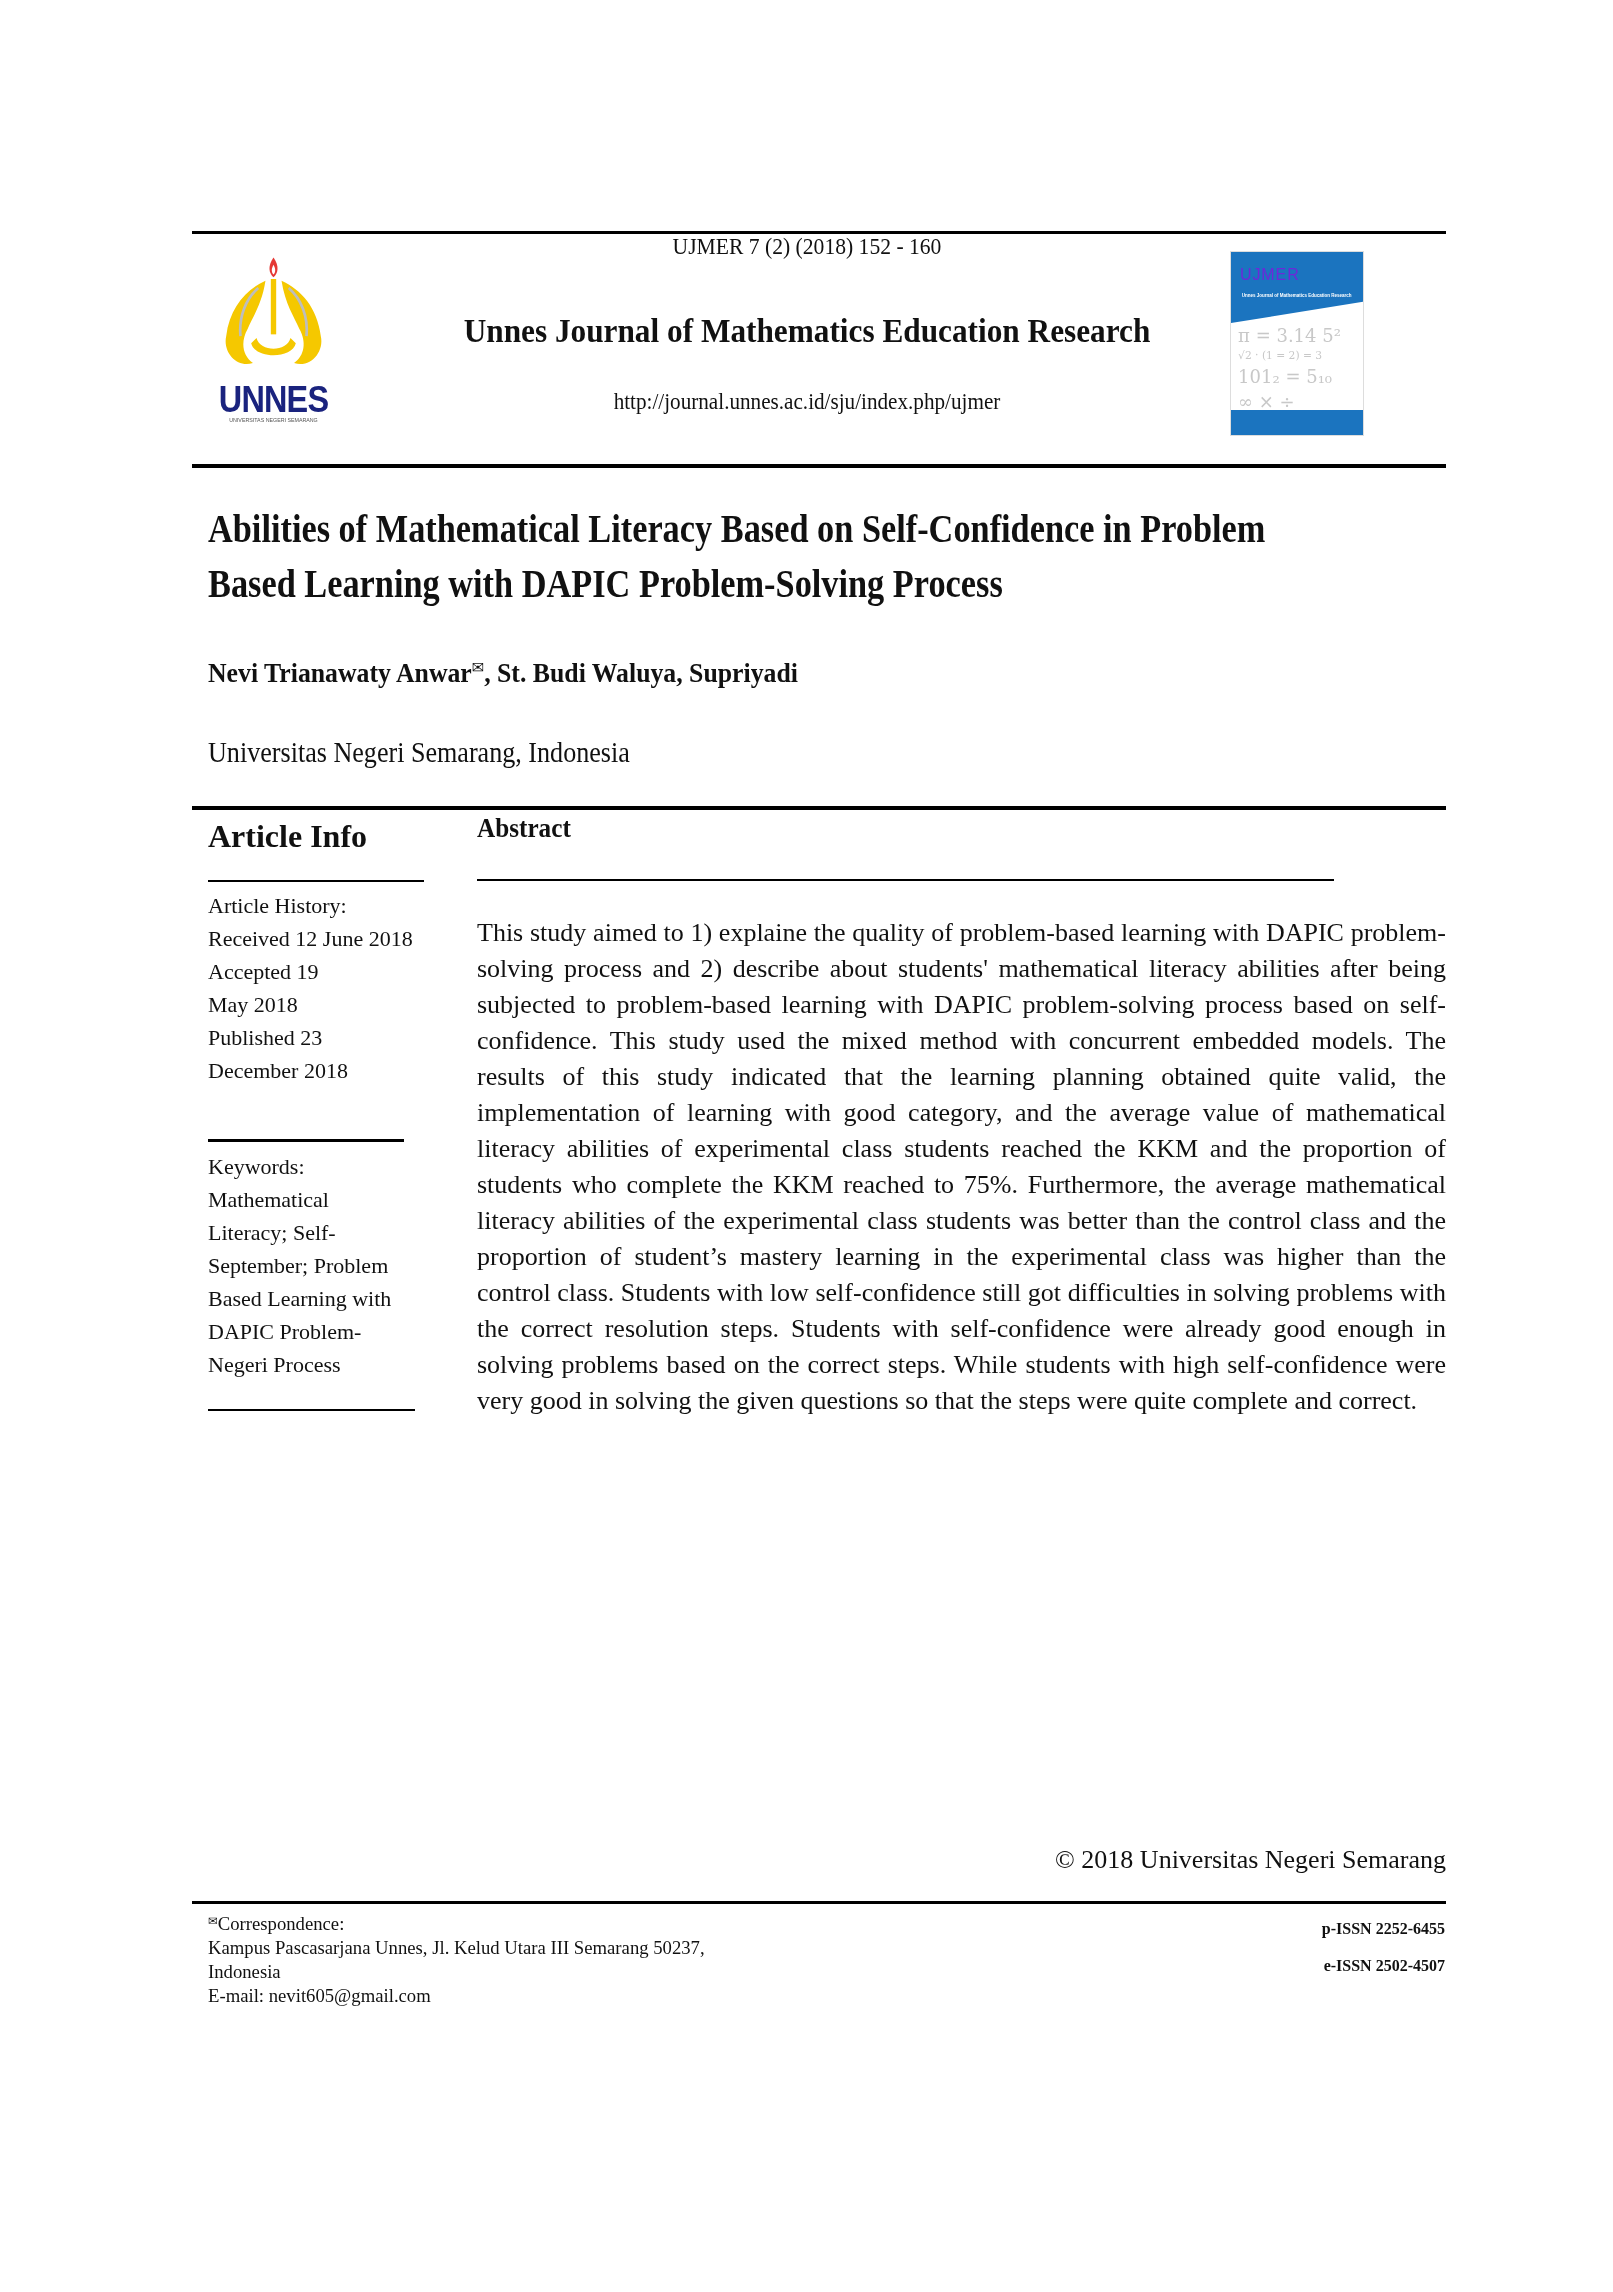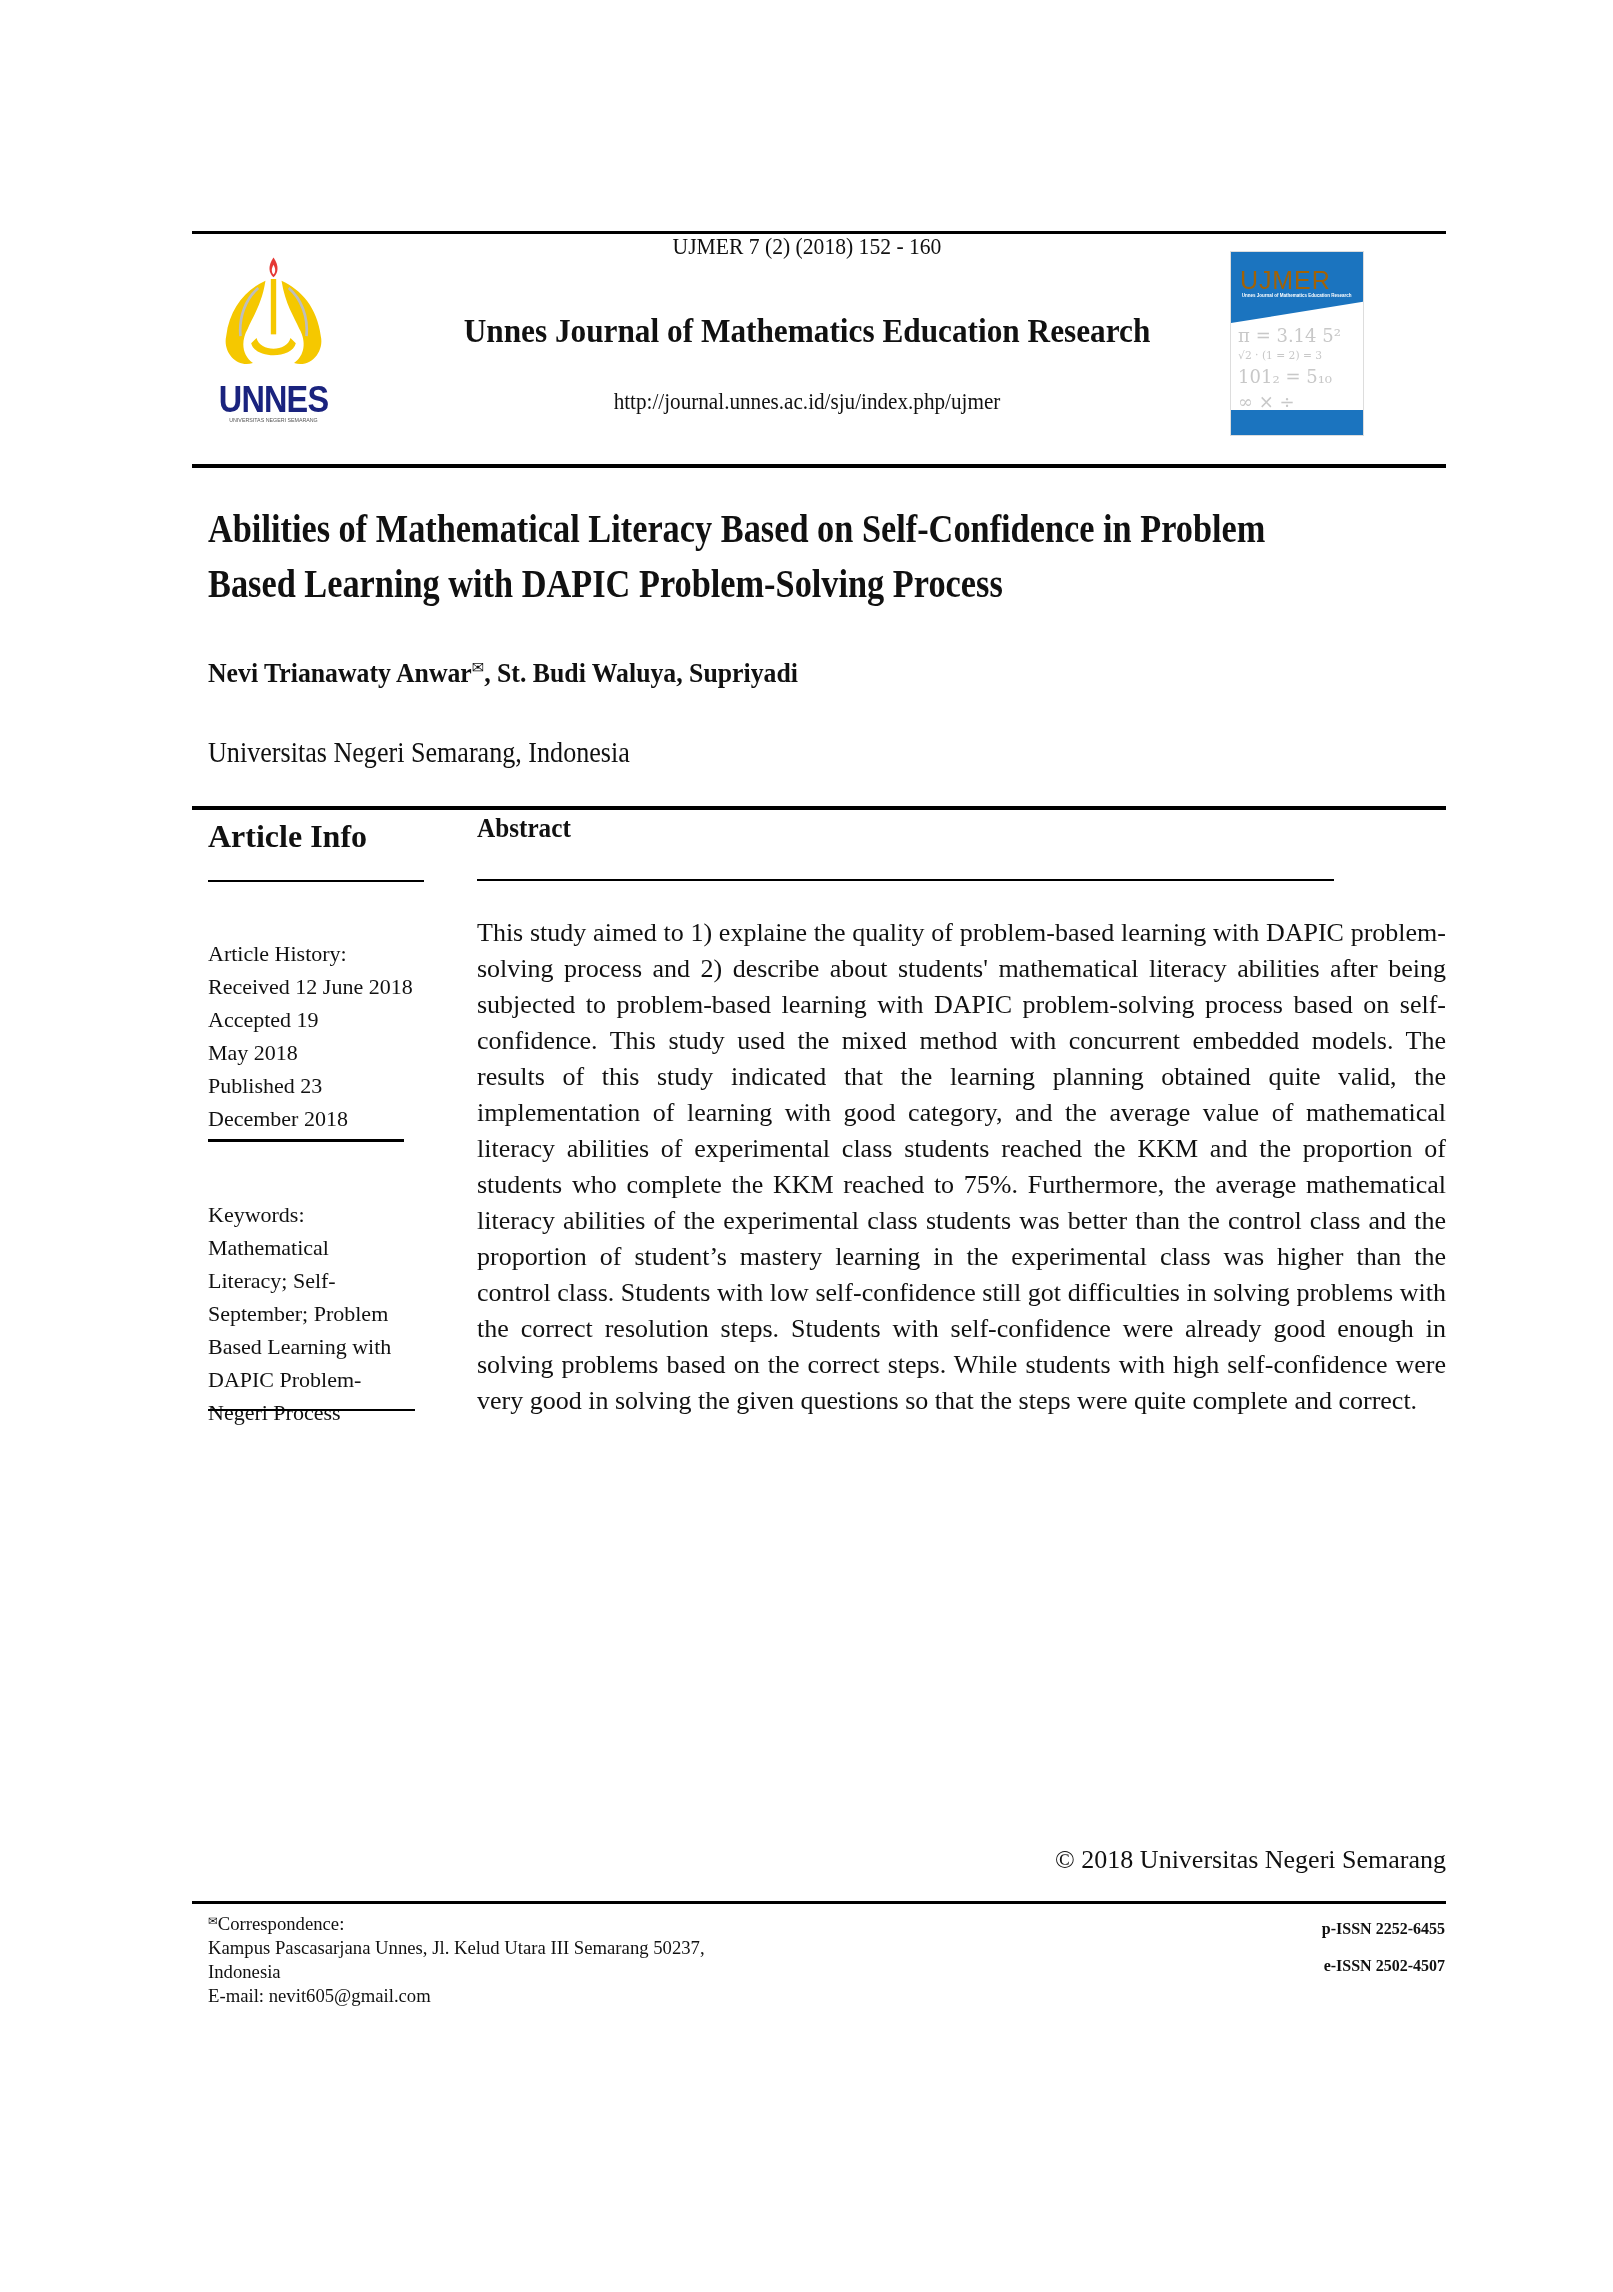--- a/index.html
+++ b/index.html
@@ -14,34 +14,34 @@
   #journal-url { left: 0; width: 1614px; top: 389px; text-align: center; font-size: 23px; transform: scaleX(0.92); }
 
   
   #unnes-logo { left: 210px; top: 254px; width: 127px; height: 174px; }
   #unnes-logo .wordmark { position: absolute; left: 0; width: 127px; top: 125px; text-align: center; font-family: "Liberation Sans", sans-serif; font-weight: bold; font-size: 36px; color: #1a237e; letter-spacing: -0.9px; transform: scaleX(0.9); }
   #unnes-logo .sub { position: absolute; left: 0; width: 127px; top: 163px; text-align: center; font-family: "Liberation Sans", sans-serif; font-size: 5.3px; color: #555; }
 
   
   #journal-cover { left: 1230px; top: 251px; width: 132px; height: 183px; background: #fff; border: 0.9px solid #ddd; overflow: hidden; }
   #journal-cover .band { position: absolute; left: 0; top: 0; width: 132px; height: 71px; background: #1b74bf; clip-path: polygon(0 0,100% 0,100% 70%,0 100%); }
-  #journal-cover .ctitle { position: absolute; left: 9px; top: 14.3px; color: #a16207; font-family: "Liberation Sans", sans-serif; font-size: 25px; letter-spacing: 0.9px; }
+  #journal-cover .ctitle { position: absolute; left: 9px; top: 14.3px; color: #6d28d9; font-family: "Liberation Sans", sans-serif; font-size: 16px; letter-spacing: 0.9px; }
   #journal-cover .csub { position: absolute; left: 10.7px; top: 41px; color: #fff; font-family: "Liberation Sans", sans-serif; font-size: 4.5px; font-weight: bold; }
   #journal-cover .math { position: absolute; left: 7.1px; top: 71px; color: #c8c8c8; font-size: 18px; line-height: 25px; font-family: "DejaVu Serif", serif; }
   #journal-cover .foot { position: absolute; left: 0; bottom: 0; width: 132px; height: 25px; background: #1b74bf; }
 
   
   #paper-title { left: 208px; top: 501px; width: 1248px; font-size: 39px; font-weight: bold; line-height: 55px; transform-origin: left top; transform: scaleX(0.88); white-space: nowrap; }
   #authors { left: 208px; top: 657px; font-size: 28px; font-weight: bold; transform-origin: left top; transform: scaleX(0.92); white-space: nowrap; }
   #authors .env { font-size: 16px; vertical-align: 9px; font-weight: normal; }
   #affiliation { left: 208px; top: 736px; font-size: 29px; transform-origin: left top; transform: scaleX(0.9); white-space: nowrap; }
 
   
   #article-info-heading { left: 208px; top: 818px; font-size: 32px; font-weight: bold; }
-  .side { position: absolute; left: 208px; font-size: 22px; line-height: 33px; margin-top: 48px; }
+  .side { position: absolute; left: 208px; font-size: 22px; line-height: 33px; }
   #history { top: 889px; }
   #keywords { top: 1150px; }
 
   
   #abstract-heading { left: 477px; top: 812px; font-size: 28px; font-weight: bold; transform-origin: left top; transform: scaleX(0.9); }
   #abstract-body { left: 477px; top: 915px; width: 969px; font-size: 26px; line-height: 36px; text-align: justify; }
 
   
   #copyright { right: 168px; top: 1845px; font-size: 26px; }
   #correspondence { left: 208px; top: 1910px; font-size: 18.7px; line-height: 24px; }

